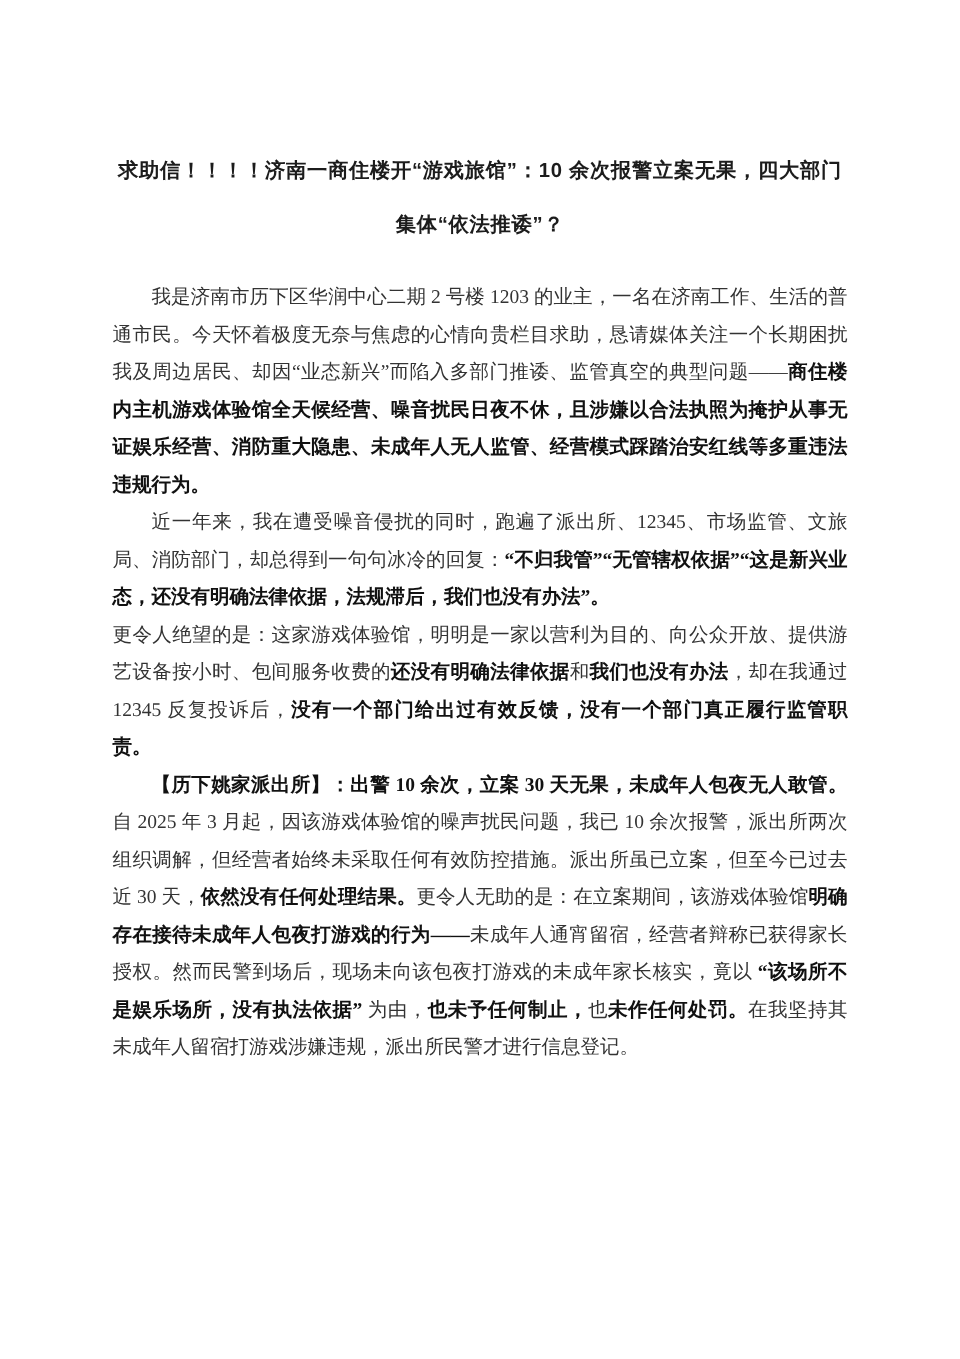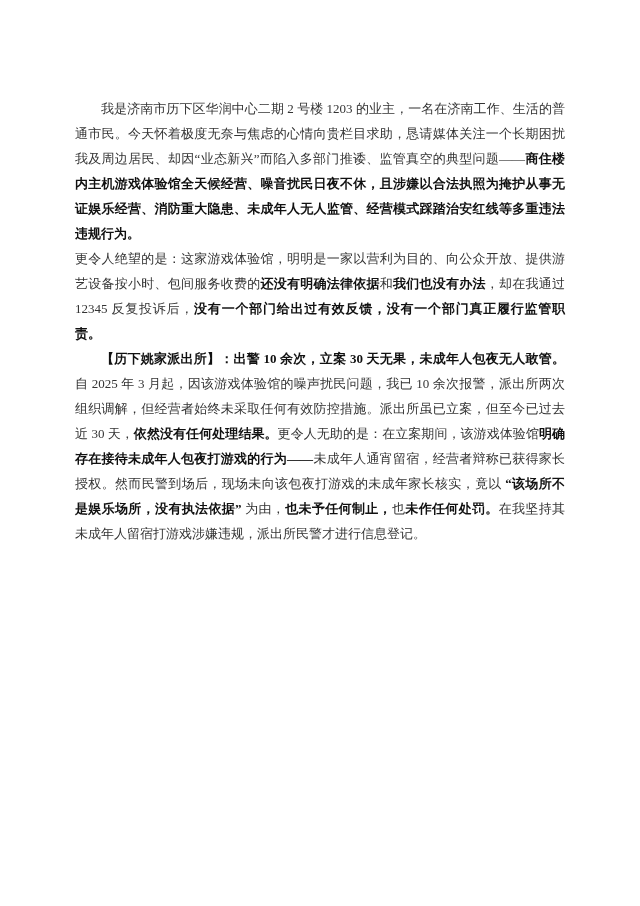--- a/index.html
+++ b/index.html
@@ -43,18 +43,20 @@
   }
   .run.bold {
     font-weight: bold;
     color: #111111;
   }
 </style>
 </head>
 <body>
 
 <div class="page">
+  <h1 class="doc-title">求助信！！！！济南一商住楼开“游戏旅馆”：10 余次报警立案无果，四大部门集体“依法推诿”？</h1>
   <div class="doc-body">
       <p class="indent"><span class="run">我是济南市历下区华润中心二期 2 号楼 1203 的业主，一名在济南工作、生活的普通市民。今天怀着极度无奈与焦虑的心情向贵栏目求助，恳请媒体关注一个长期困扰我及周边居民、却因“业态新兴”而陷入多部门推诿、监管真空的典型问题——</span><span class="run bold">商住楼内主机游戏体验馆全天候经营、噪音扰民日夜不休，且涉嫌以合法执照为掩护从事无证娱乐经营、消防重大隐患、未成年人无人监管、经营模式踩踏治安红线等多重违法违规行为。</span></p>
+      <p class="indent"><span class="run">近一年来，我在遭受噪音侵扰的同时，跑遍了派出所、12345、市场监管、文旅局、消防部门，却总得到一句句冰冷的回复：</span><span class="run bold">“不归我管”“无管辖权依据”“这是新兴业态，还没有明确法律依据，法规滞后，我们也没有办法”。</span></p>
       <p class=""><span class="run">更令人绝望的是：这家游戏体验馆，明明是一家以营利为目的、向公众开放、提供游艺设备按小时、包间服务收费的</span><span class="run bold">还没有明确法律依据</span><span class="run">和</span><span class="run bold">我们也没有办法</span><span class="run">，却在我通过 12345 反复投诉后，</span><span class="run bold">没有一个部门给出过有效反馈，没有一个部门真正履行监管职责。</span></p>
       <p class="indent"><span class="run bold">【历下姚家派出所】：出警 10 余次，立案 30 天无果，未成年人包夜无人敢管。</span><span class="run">自 2025 年 3 月起，因该游戏体验馆的噪声扰民问题，我已 10 余次报警，派出所两次组织调解，但经营者始终未采取任何有效防控措施。派出所虽已立案，但至今已过去近 30 天，</span><span class="run bold">依然没有任何处理结果。</span><span class="run">更令人无助的是：在立案期间，该游戏体验馆</span><span class="run bold">明确存在接待未成年人包夜打游戏的行为——</span><span class="run">未成年人通宵留宿，经营者辩称已获得家长授权。然而民警到场后，现场未向该包夜打游戏的未成年家长核实，竟以 </span><span class="run bold">“该场所不是娱乐场所，没有执法依据”</span><span class="run"> 为由，</span><span class="run bold">也未予任何制止，</span><span class="run">也</span><span class="run bold">未作任何处罚。</span><span class="run">在我坚持其未成年人留宿打游戏涉嫌违规，派出所民警才进行信息登记。</span></p>
     </div>
 </div>
 
 </body></html>

